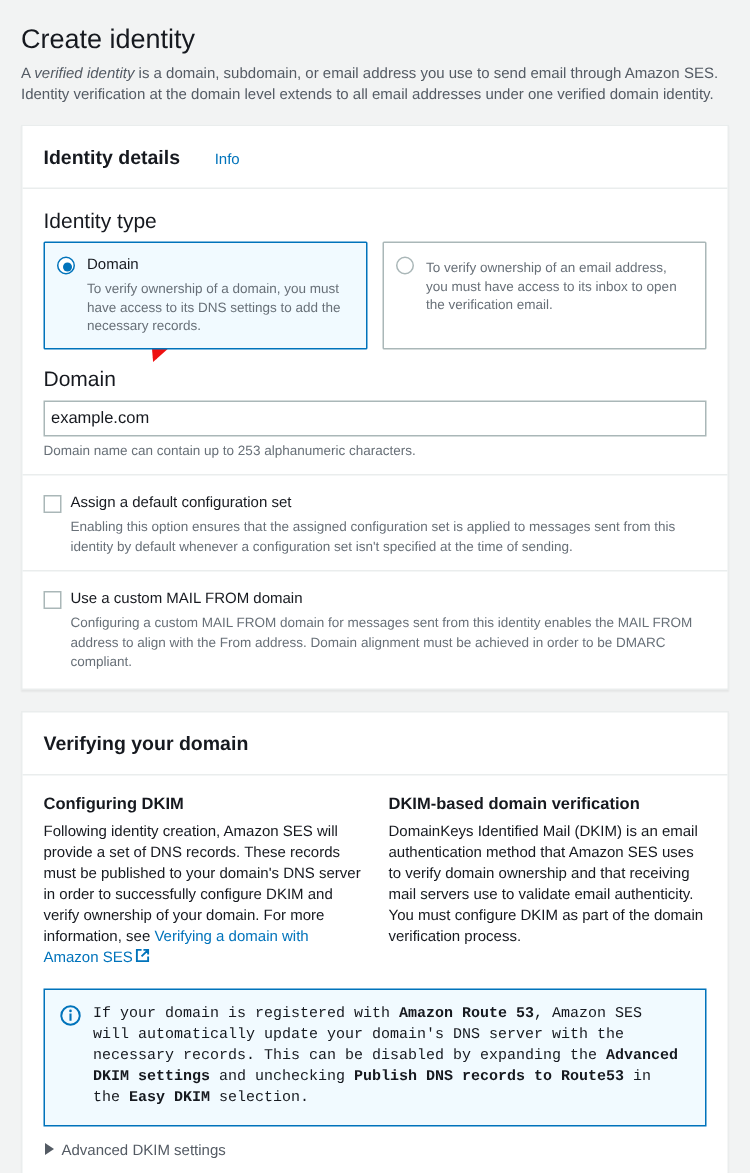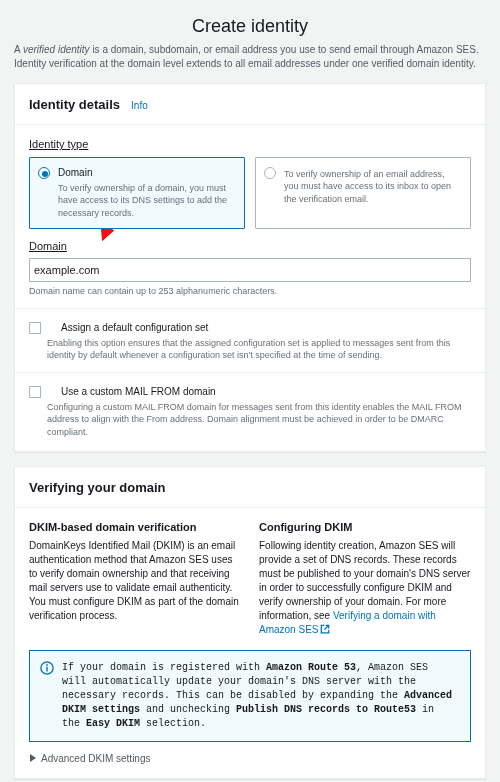--- a/index.html
+++ b/index.html
@@ -6,38 +6,38 @@
   body {
     margin: 0;
     font-family: "Amazon Ember", "Helvetica Neue", Arial, sans-serif;
     background: #f2f3f3;
     color: #16191f;
     font-size: 11px;
     line-height: 1.4;
     width: 500px;
   }
   .page { padding: 14px; }
-  h1 { font-size: 18px; font-weight: 400; margin: 0 0 4px 0; color: #16191f; text-align: center; }
+  h1 { font-size: 18px; font-weight: 400; margin: 0 0 4px 0; color: #16191f; }
   .subtitle { font-size: 10px; color: #545b64; margin: 0 0 12px 0; }
   .subtitle i { font-style: italic; }
   .panel {
     background: #fff;
     border: 1px solid #eaeded;
     box-shadow: 0 1px 1px rgba(0,0,0,0.05);
     margin-bottom: 14px;
     position: relative;
   }
   .panel-header {
     padding: 12px 14px 10px 14px;
     border-bottom: 1px solid #eaeded;
   }
   .panel-header h2 { font-size: 13px; font-weight: 700; margin: 0; display: inline; }
-  .info-link { color: #0073bb; font-size: 10px; font-weight: 400; margin-left: 8px; cursor: pointer; }
+  .info-link { color: #0073bb; font-size: 10px; font-weight: 400; margin-left: 20px; cursor: pointer; }
   .panel-body { padding: 12px 14px; }
-  .field-label { font-size: 11px; color: #16191f; margin-bottom: 4px; text-decoration: underline; }
+  .field-label { font-size: 14px; color: #16191f; margin-bottom: 4px; }
   .tile-row { display: flex; gap: 10px; margin-bottom: 10px; }
   .tile {
     flex: 1;
     border: 1px solid #aab7b8;
     padding: 8px 10px 8px 28px;
     position: relative;
     cursor: pointer;
     border-radius: 1px;
   }
   .tile.selected {
@@ -68,21 +68,21 @@
     border: 1px solid #aab7b8;
     padding: 5px 4px;
     font-size: 11px;
     color: #16191f;
     background: #fff;
   }
   .helper { font-size: 9px; color: #687078; margin-top: 3px; }
   .checkbox-row { margin-top: 12px; }
   .checkbox-row label {
     font-size: 10px; color: #16191f;
-    display: flex; align-items: flex-start; gap: 20px;
+    display: flex; align-items: flex-start; gap: 6px;
   }
   .checkbox-row .cb {
     width: 12px; height: 12px;
     border: 1px solid #aab7b8;
     background: #fff;
     flex-shrink: 0;
     margin-top: 1px;
   }
   .checkbox-desc {
     font-size: 9px; color: #687078;
@@ -180,30 +180,30 @@
     </div>
   </div>
 
   <div class="panel">
     <div class="panel-header">
       <h2>Verifying your domain</h2>
     </div>
     <div class="panel-body">
       <div class="two-col">
         <div>
-          <div class="col-title">DKIM-based domain verification</div>
-          <div class="col-text">DomainKeys Identified Mail (DKIM) is an email authentication method that Amazon SES uses to verify domain ownership and that receiving mail servers use to validate email authenticity. You must configure DKIM as part of the domain verification process.</div>
-        </div>
-        <div>
           <div class="col-title">Configuring DKIM</div>
           <div class="col-text">
             <span>Following identity creation, Amazon SES will provide a set of DNS records. These records must be published to your domain's DNS server in order to successfully configure DKIM and verify ownership of your domain. For more information, see </span><span class="link"><span>Verifying a domain with Amazon SES</span><span class="ext-icon"><svg width="10" height="10" viewBox="0 0 16 16">
                     <path fill="none" stroke="#0073bb" stroke-width="2" d="M7 2H2v12h12V9M9 2h5v5M14 2L7 9"></path>
                   </svg></span></span>
           </div>
+        </div>
+        <div>
+          <div class="col-title">DKIM-based domain verification</div>
+          <div class="col-text">DomainKeys Identified Mail (DKIM) is an email authentication method that Amazon SES uses to verify domain ownership and that receiving mail servers use to validate email authenticity. You must configure DKIM as part of the domain verification process.</div>
         </div>
       </div>
 
       <div class="info-box">
         <span class="info-icon">
           <svg width="14" height="14" viewBox="0 0 16 16">
               <circle cx="8" cy="8" r="7" fill="none" stroke="#0073bb" stroke-width="1.5"></circle>
               <circle cx="8" cy="4.5" r="1" fill="#0073bb"></circle>
               <rect x="7.2" y="6.5" width="1.6" height="5.5" fill="#0073bb"></rect>
             </svg>

